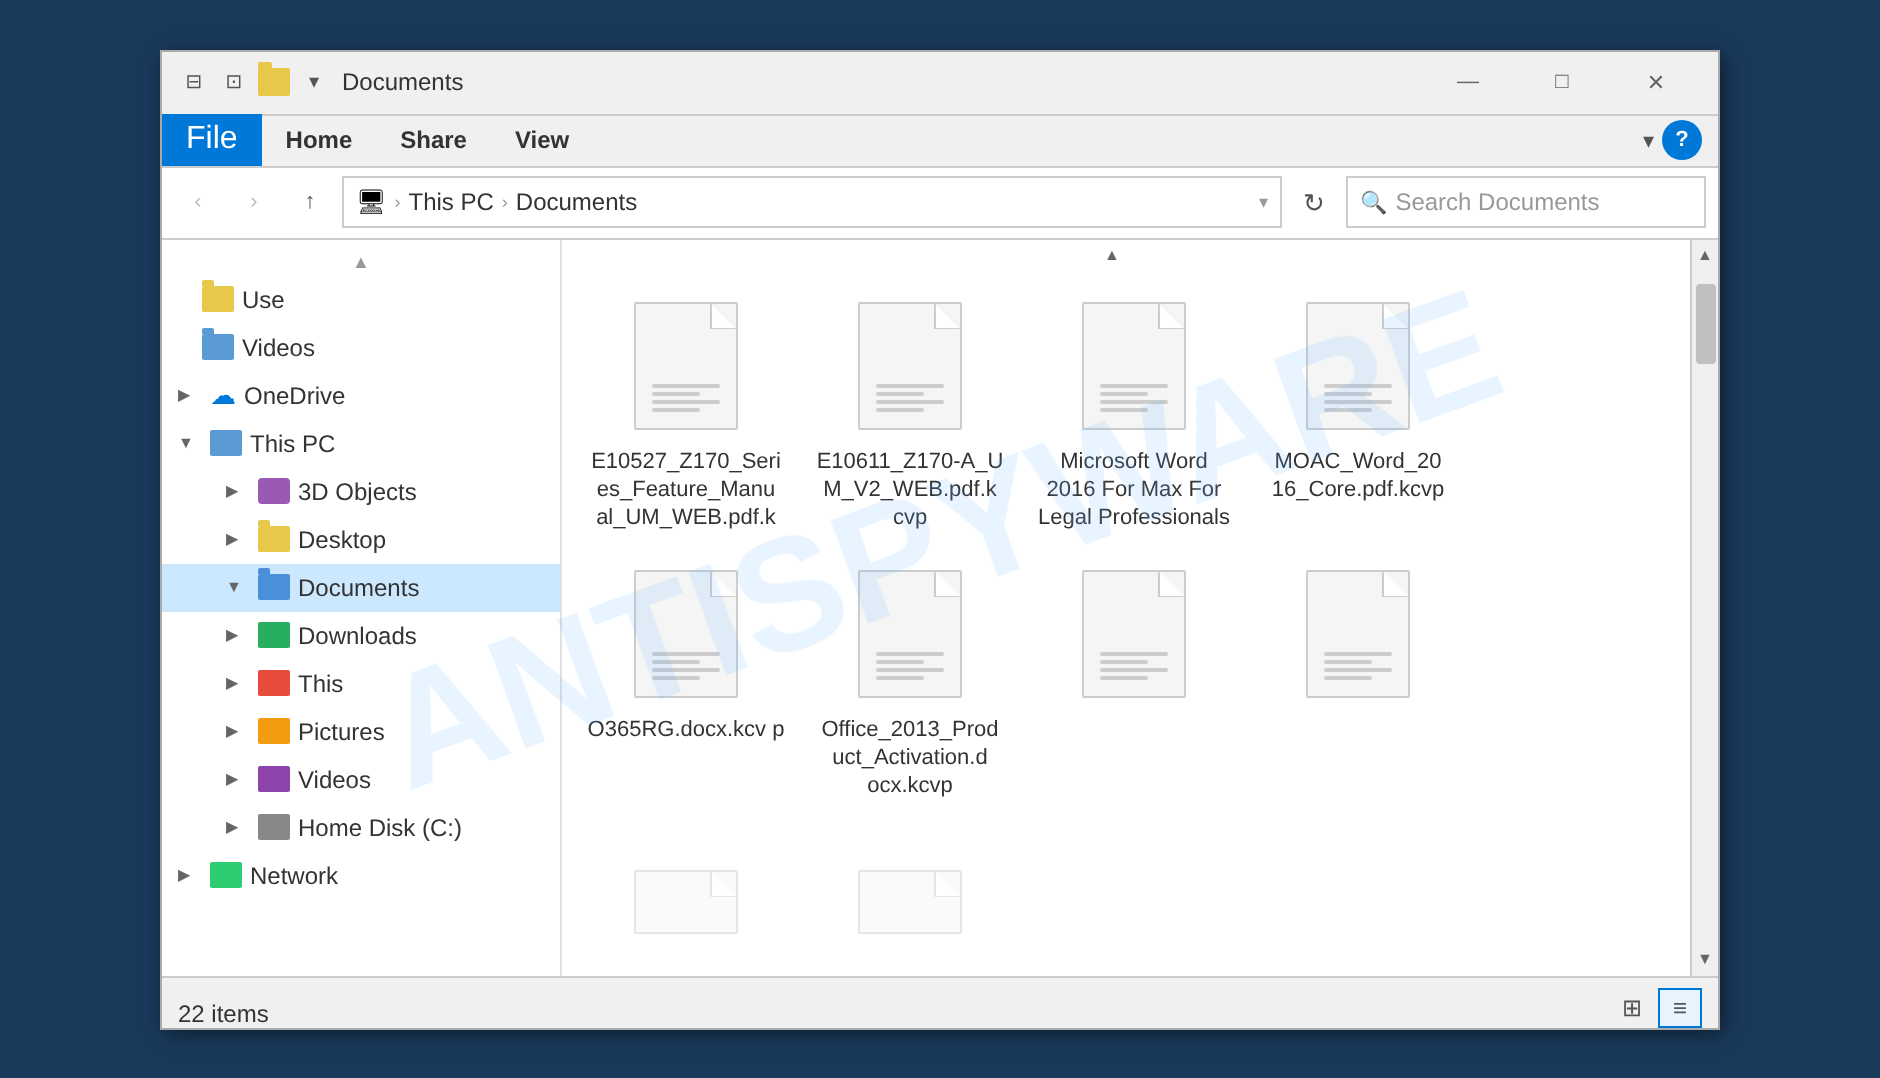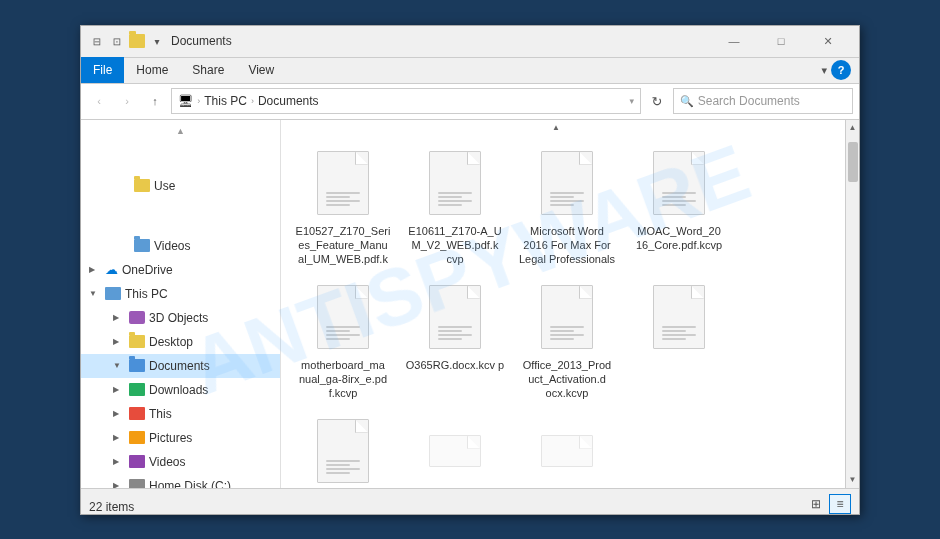--- a/index.html
+++ b/index.html
@@ -113,31 +113,32 @@
       align-items: center;
       gap: 0;
     }
     .menu-file {
       height: 26px;
       padding: 0 12px;
       background: #0078d7;
       color: #fff;
       display: flex;
       align-items: center;
-      font-size: 12px;
+      font-size: 16px;
       cursor: pointer;
     }
     .menu-item {
       height: 26px;
       padding: 0 12px;
       color: #333;
       display: flex;
       align-items: center;
       font-size: 12px;
       cursor: pointer;
+      font-weight: bold;
     }
     .menu-expand {
       margin-left: auto;
       padding: 0 8px;
       display: flex;
       align-items: center;
       gap: 4px;
     }
     .help-btn {
       width: 20px;
@@ -249,21 +250,21 @@
       display: flex;
       align-items: center;
       height: 24px;
       padding: 0 8px;
       cursor: pointer;
       gap: 4px;
       font-size: 12px;
       color: #333;
     }
     .sidebar-item.selected { background: #cce8ff; }
-    .sidebar-item.indent1 { padding-left: 37px; margin-top: 36px; }
+    .sidebar-item.indent1 { padding-left: 4px; }
     .sidebar-item.indent2 { padding-left: 32px; }
     .expand-arrow {
       width: 12px;
       font-size: 8px;
       color: #666;
     }
     .folder-icon {
       width: 16px;
       height: 13px;
       background: #e8c84a;
@@ -699,33 +700,20 @@
                   <div class="doc-line"></div>
                   <div class="doc-line short"></div>
                   <div class="doc-line"></div>
                   <div class="doc-line short"></div>
                 </div>
               </div>
             </div>
             <div class="file-name">MOAC_Word_20 16_Core.pdf.kcvp</div>
           </div>
 
-          <div class="file-item">
-            <div class="file-icon-wrap">
-              <div class="doc-icon">
-                <div class="doc-icon-lines">
-                  <div class="doc-line"></div>
-                  <div class="doc-line short"></div>
-                  <div class="doc-line"></div>
-                  <div class="doc-line short"></div>
-                </div>
-              </div>
-            </div>
-            <div class="file-name">motherboard_ma nual_ga-8irx_e.pd f.kcvp</div>
-          </div>
 
           <div class="file-item">
             <div class="file-icon-wrap">
               <div class="doc-icon">
                 <div class="doc-icon-lines">
                   <div class="doc-line"></div>
                   <div class="doc-line short"></div>
                   <div class="doc-line"></div>
                   <div class="doc-line short"></div>
                 </div>

